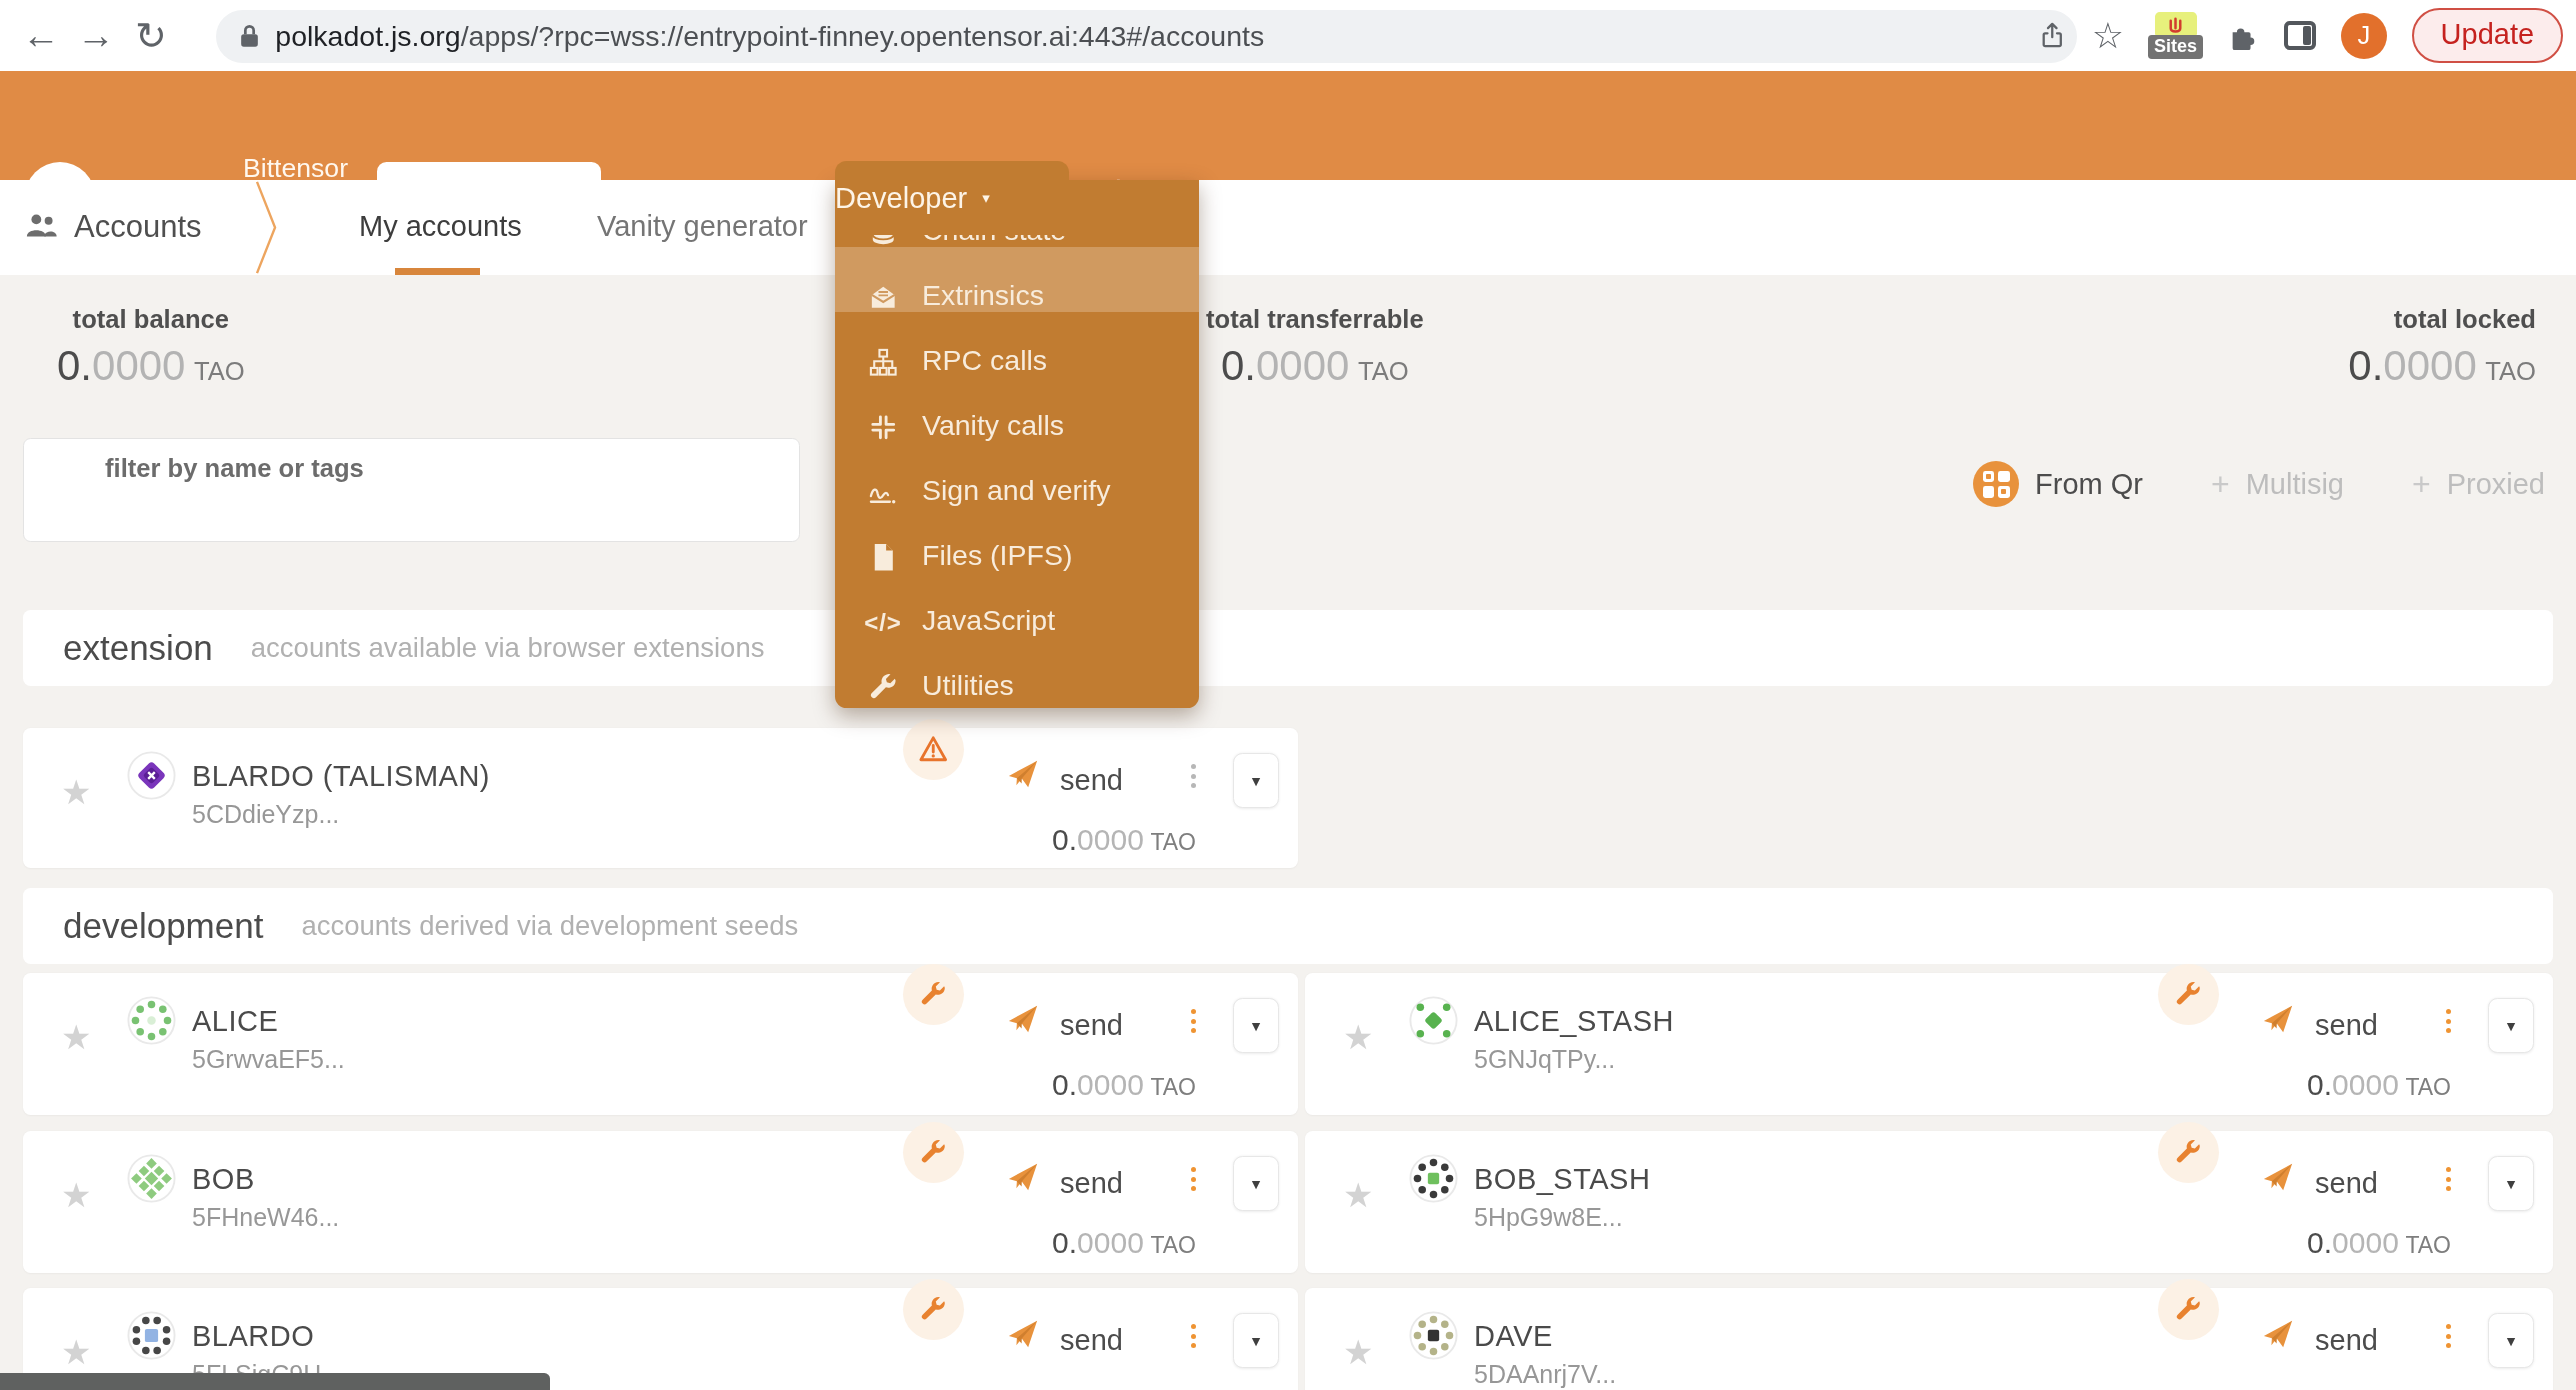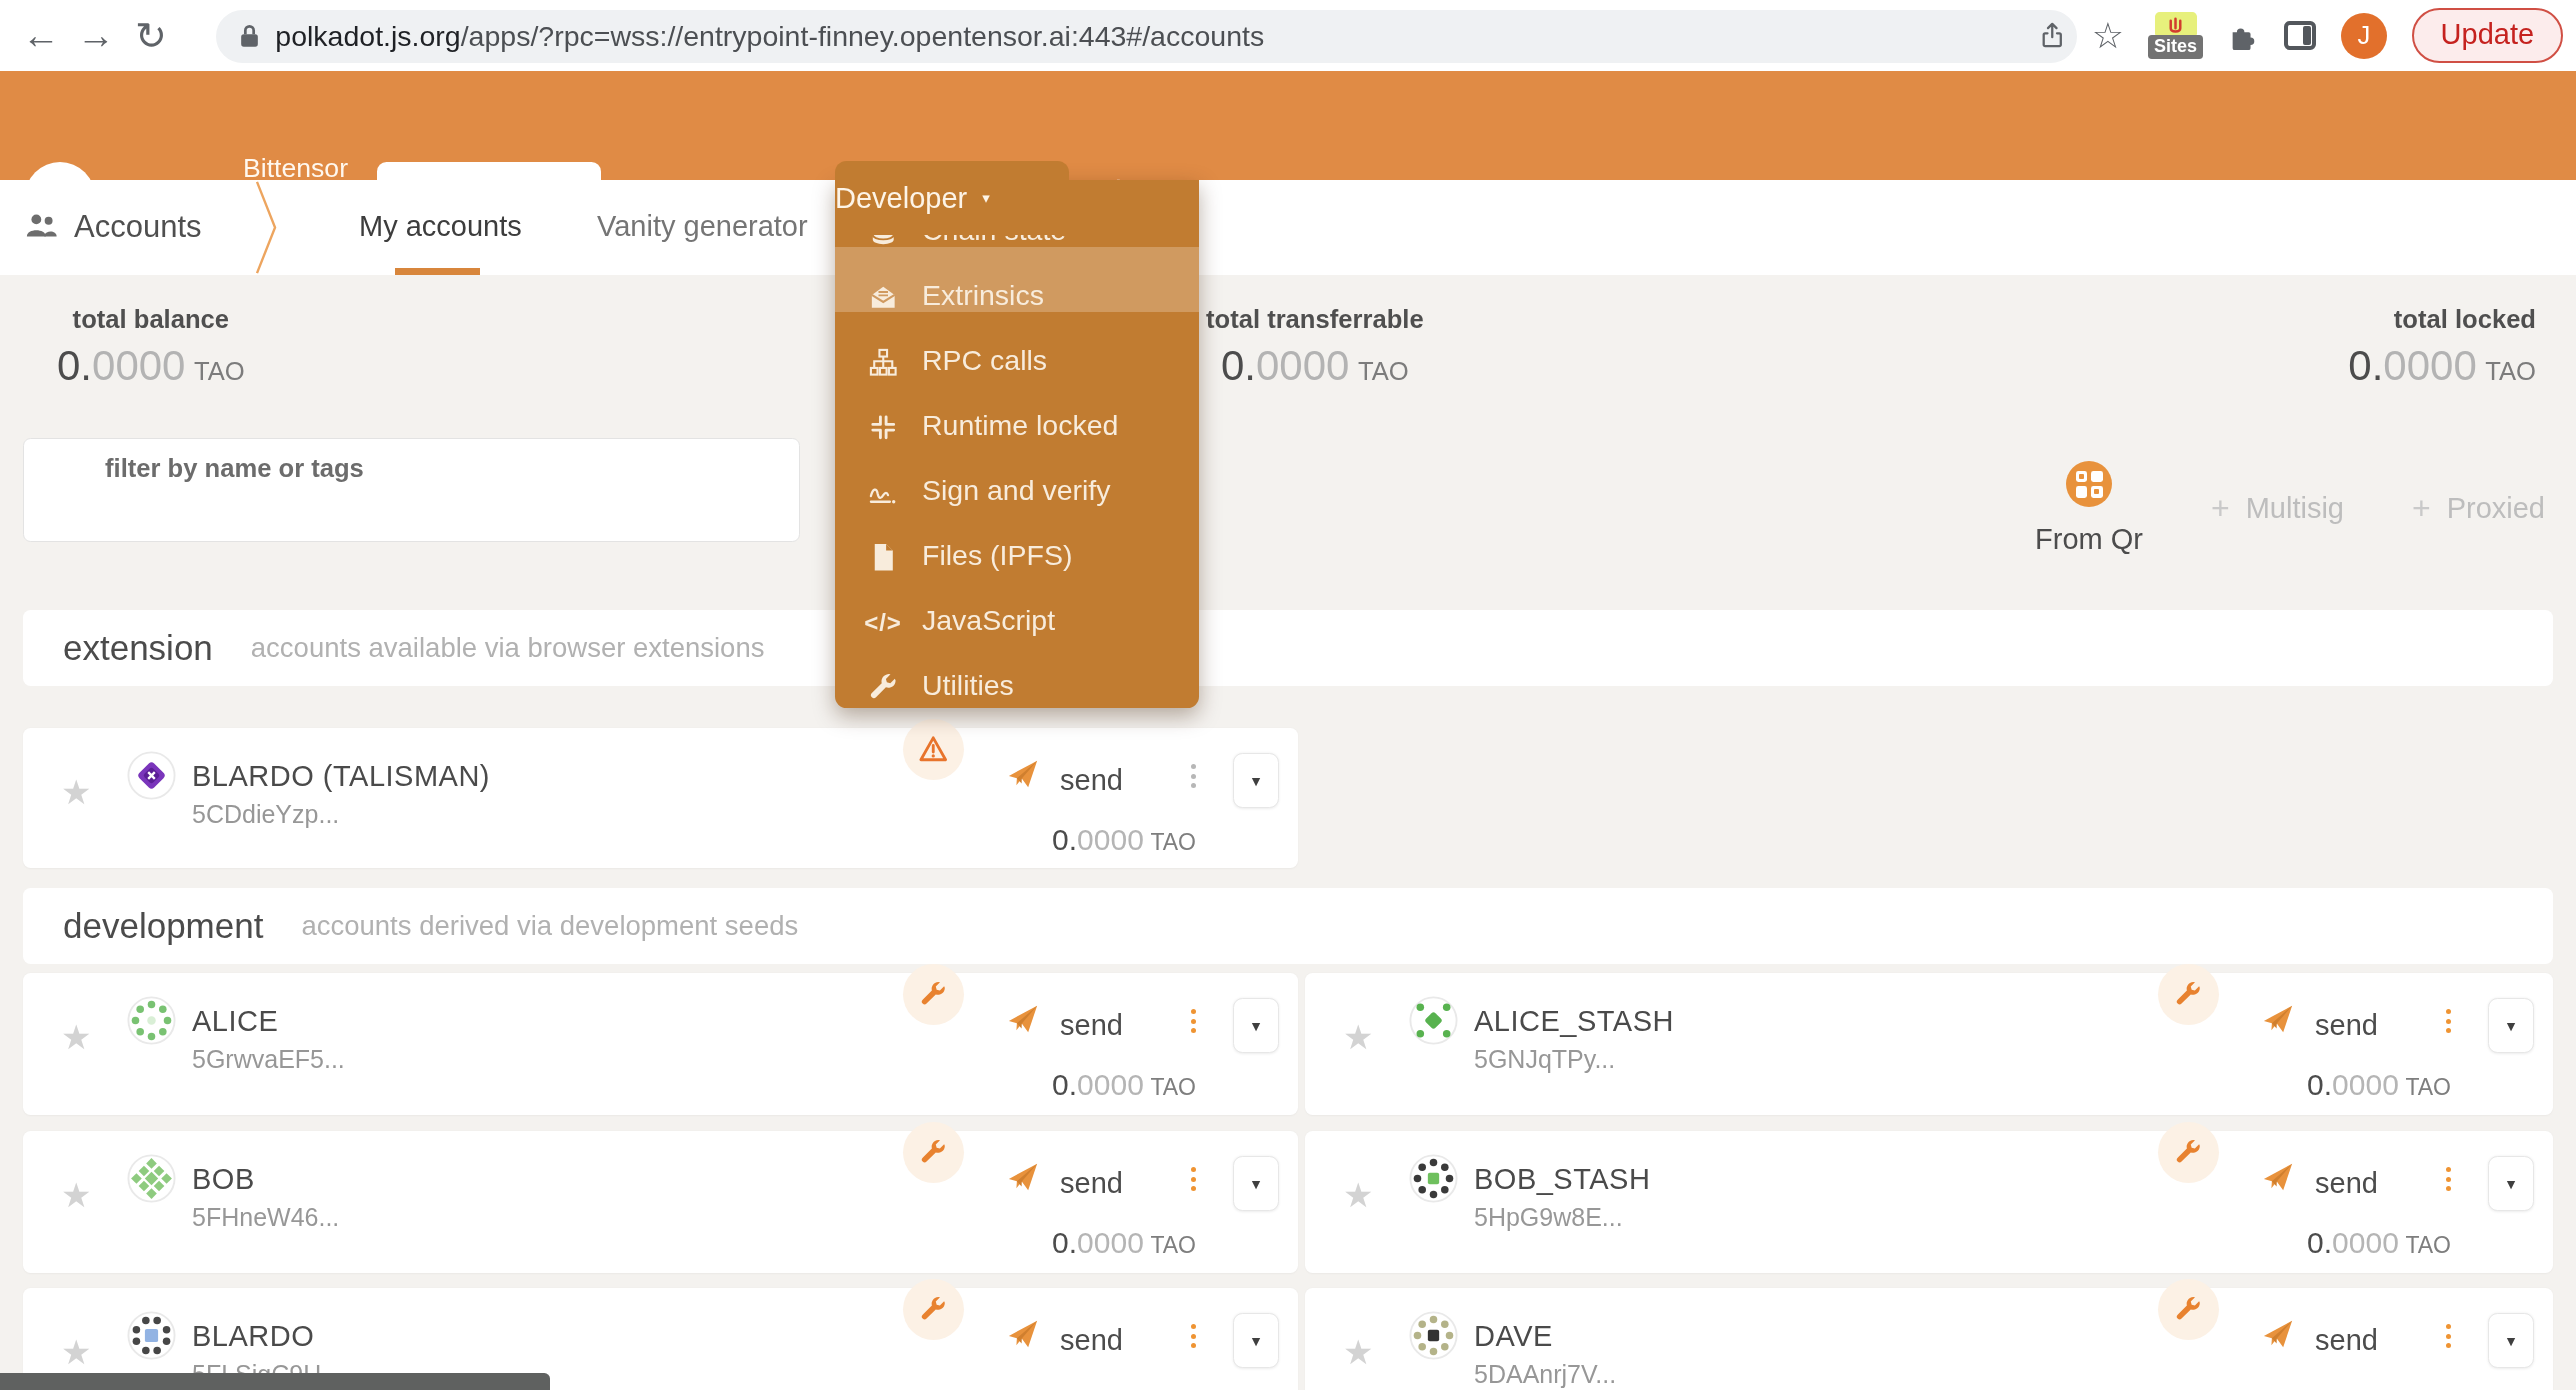--- a/index.html
+++ b/index.html
@@ -74,21 +74,21 @@
   .sum-value .int { font-size:42px; color:#4c4c4c; }
   .sum-value .frac { font-size:42px; color:#b3b3b3; }
   .sum-value .unit { font-size:25.6px; color:#7c7c7c; margin-left:8.5px; font-style:normal; }
 
   
   .filterbox { position:absolute; left:23px; top:438px; width:777px; height:104px; background:#fff; border:0.9px solid #e3e3e3; border-radius:7.6px; padding:15px 19px 0 81px; }
   .filter-label { font-size:25.6px; font-weight:bold; color:#6c6c6c; }
   .filter-input { border:none; outline:none; width:100%; font-size:25.6px; font-family:inherit; background:transparent; margin-top:3.8px; }
   .actions-row { position:absolute; right:31px; top:461px; display:flex; align-items:center; gap:68px; }
   .action { display:flex; align-items:center; gap:16px; font-size:29px; cursor:pointer; }
-  .act-qr { color:#4c4c4c;flex-direction:column; }
+  .act-qr { color:#4c4c4c; }
   .act-disabled { color:#bdbdbd; }
   .act-plus { font-size:32px; color:#c9c9c9; }
   .qr-circle { position:relative; width:46px; height:46px; border-radius:50%; background:#e8923c; }
   .qr-circle .q { position:absolute; width:11.4px; height:11.4px; background:#fff; border-radius:2.4px; }
   .qr-circle .q i { position:absolute; inset:3.3px; background:#e8923c; border-radius:0.9px; }
   .q1 { left:9.5px; top:9.5px; } .q2 { right:9.5px; top:9.5px; } .q3 { left:9.5px; bottom:9.5px; } .q4 { right:9.5px; bottom:9.5px; }
 
   
   .section-hdr { position:absolute; left:23px; width:2530px; height:76px; background:#fff; border-radius:7.6px; display:flex; align-items:center; }
   .sec-ext { top:610px; }
@@ -254,21 +254,21 @@
           </svg>
         </span>
       <span>RPC calls</span>
     </div>
     <div class="menu-item">
       <span class="mi-ic">
           <svg width="28.5" height="28.5" viewBox="0 0 30 30" stroke="currentColor" stroke-width="3" fill="none" stroke-linecap="round" stroke-linejoin="round">
             <path d="M12 4v8H4M18 4v8h8M12 26v-8H4M18 26v-8h8"></path>
           </svg>
         </span>
-      <span>Runtime locked</span>
+      <span>Vanity calls</span>
     </div>
     <div class="menu-item">
       <span class="mi-ic">
           <svg width="28.5" height="28.5" viewBox="0 0 30 30" stroke="currentColor" stroke-width="2.4" fill="none" stroke-linecap="round">
             <path d="M2 19c2-8 6-9 7-3 1 5 3 7 6 2 2-3 4-3 5 0"></path>
             <path d="M2 25h20"></path>
             <circle cx="26" cy="25" r="1.8" fill="currentColor" stroke="none"></circle>
           </svg>
         </span>
       <span>Sign and verify</span>

